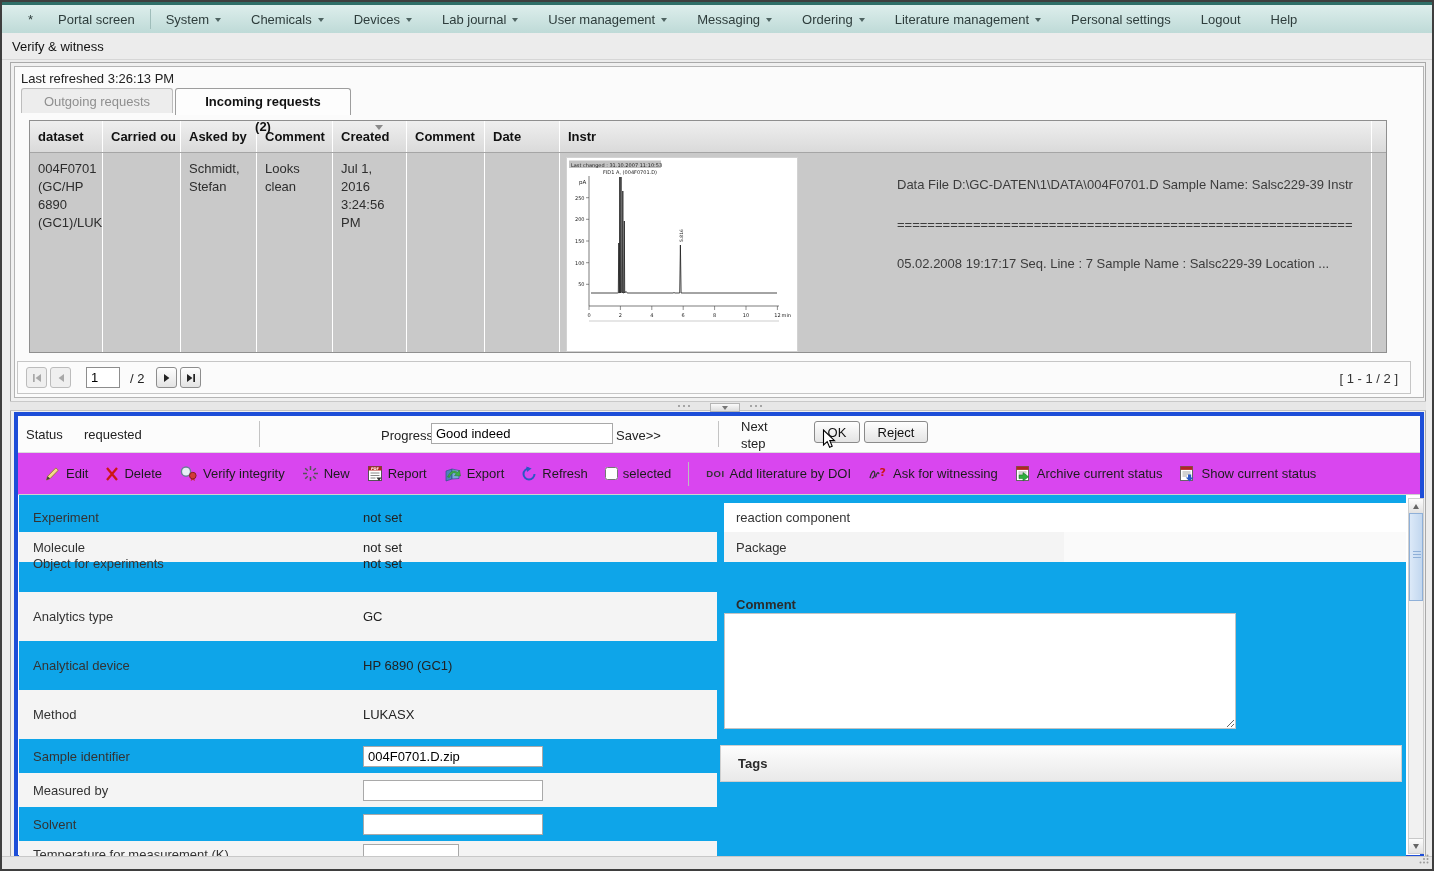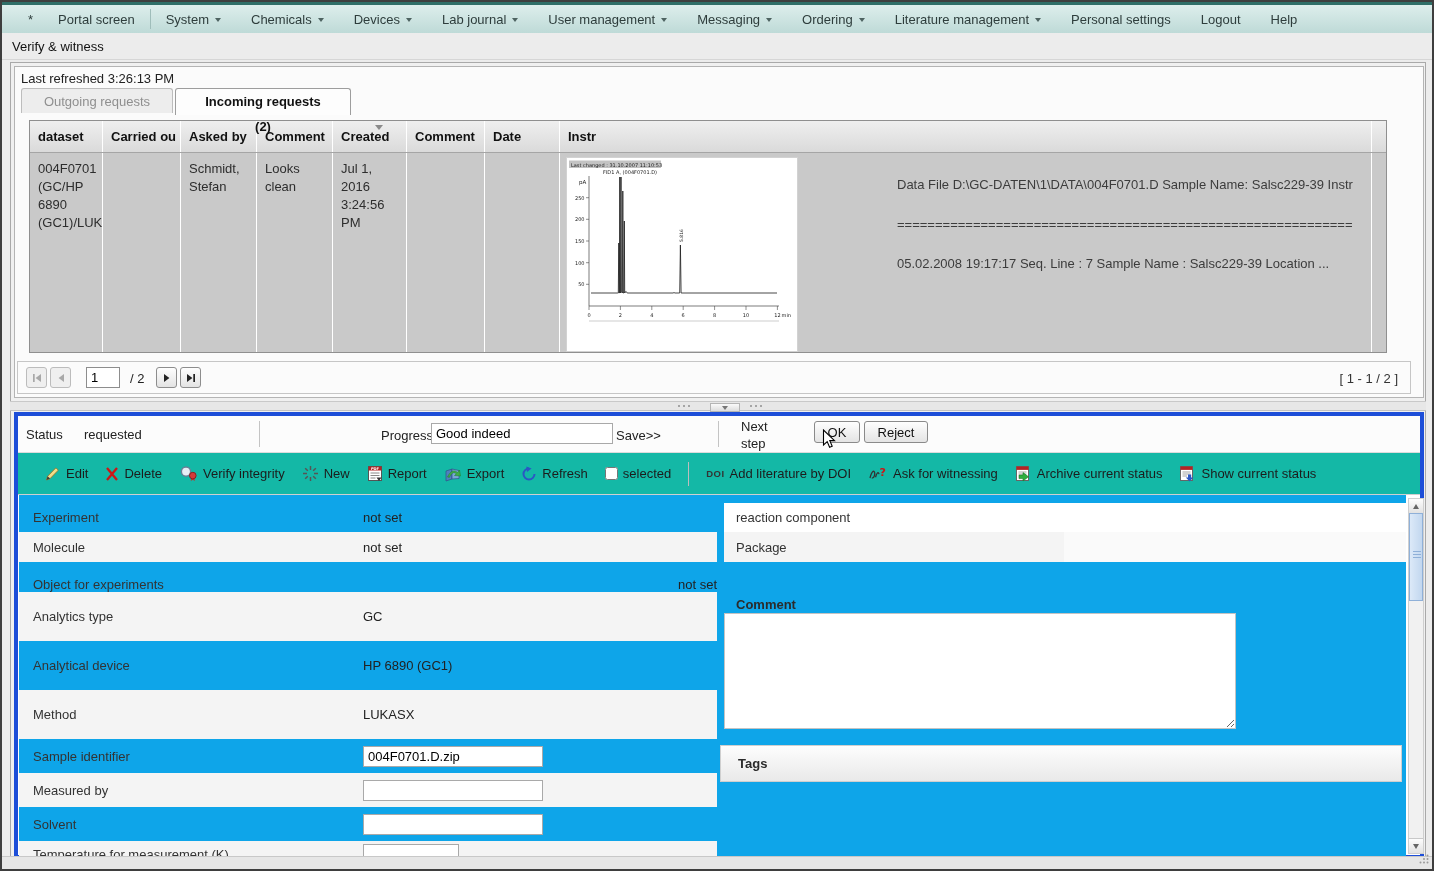--- a/index.html
+++ b/index.html
@@ -47,21 +47,21 @@
   .splitter{position:absolute;left:8px;top:399px;width:1416px;height:10px;background:#e7e7e7;border-top:1px solid #c9c9c9;border-bottom:1px solid #c2c2c2;box-sizing:border-box;}
   .dots{position:absolute;top:3px;display:flex;gap:3px;}
   .dots i{width:2px;height:2px;background:#8f8f8f;border-radius:50%;}
   .collapse-btn{position:absolute;left:700px;top:1px;width:28px;height:7px;background:linear-gradient(#fafafa,#ddd);border:1px solid #b5b5b5;display:flex;align-items:center;justify-content:center;}
   .collapse-btn b{width:0;height:0;border-left:3.5px solid transparent;border-right:3.5px solid transparent;border-top:4px solid #777;}
   
   .status-row{position:absolute;left:0;top:0;width:100%;height:37px;background:#fcfcfc;border-bottom:1px solid #dcdcdc;box-sizing:border-box;}
   .vsep{position:absolute;top:5px;width:1px;height:26px;background:#c4c4c4;}
   .ti{border:1px solid #a9a9a9;height:21px;box-sizing:border-box;font-size:13px;font-family:inherit;padding:0 4px;background:#fff;}
   .btn{border:1px solid #8a8a8a;border-radius:3px;background:linear-gradient(#fefefe,#e4e4e4);font-size:13px;font-family:inherit;height:22px;padding:0 10px;color:#111;}
-  .toolbar{position:absolute;left:0;top:37px;width:100%;height:42px;background:#14b8a6;border-bottom:1px solid #cfcfcf;box-sizing:border-box;
+  .toolbar{position:absolute;left:0;top:37px;width:100%;height:42px;background:#d946ef;border-bottom:1px solid #cfcfcf;box-sizing:border-box;
            display:flex;align-items:center;padding-left:26px;gap:17px;}
   .titem{display:flex;align-items:center;gap:5px;white-space:nowrap;color:#1c1c1c;cursor:default;}
   .tsep{width:1px;height:24px;background:#bdbdbd;}
   .doi{font-size:9.5px;font-weight:bold;letter-spacing:.5px;color:#333;}
   
   .form{position:absolute;left:1px;top:79px;width:1387px;height:366px;background:#0ea5e9;overflow:hidden;}
   .frow{position:absolute;left:0;width:698px;display:flex;align-items:center;}
   .frow .lbl{width:344px;padding-left:14px;color:#333;box-sizing:border-box;}
   .frow.alt{background:#f4f4f4;}
   .rrow{position:absolute;left:705px;width:684px;display:flex;align-items:center;color:#333;}
@@ -418,21 +418,21 @@
 
     <div class="form">
       <div class="frow" style="top:8px;height:29px;">
         <span class="lbl">Experiment</span>
         <span>not set</span>
       </div>
       <div class="frow alt" style="top:37px;height:30px;">
         <span class="lbl">Molecule</span>
         <span>not set</span>
       </div>
-      <div class="frow" style="top:74px;height:30px;justify-content:space-between;">
+      <div class="frow" style="top:53px;height:30px;">
         <span class="lbl">Object for experiments</span>
         <span>not set</span>
       </div>
       <div class="frow alt" style="top:97px;height:49px;">
         <span class="lbl">Analytics type</span>
         <span>GC</span>
       </div>
       <div class="frow" style="top:146px;height:49px;">
         <span class="lbl">Analytical device</span>
         <span>HP 6890 (GC1)</span>

